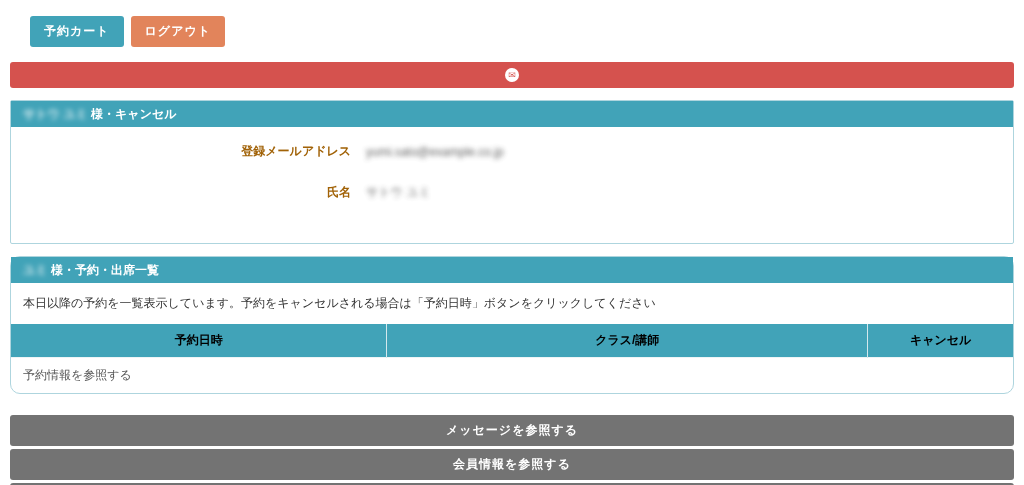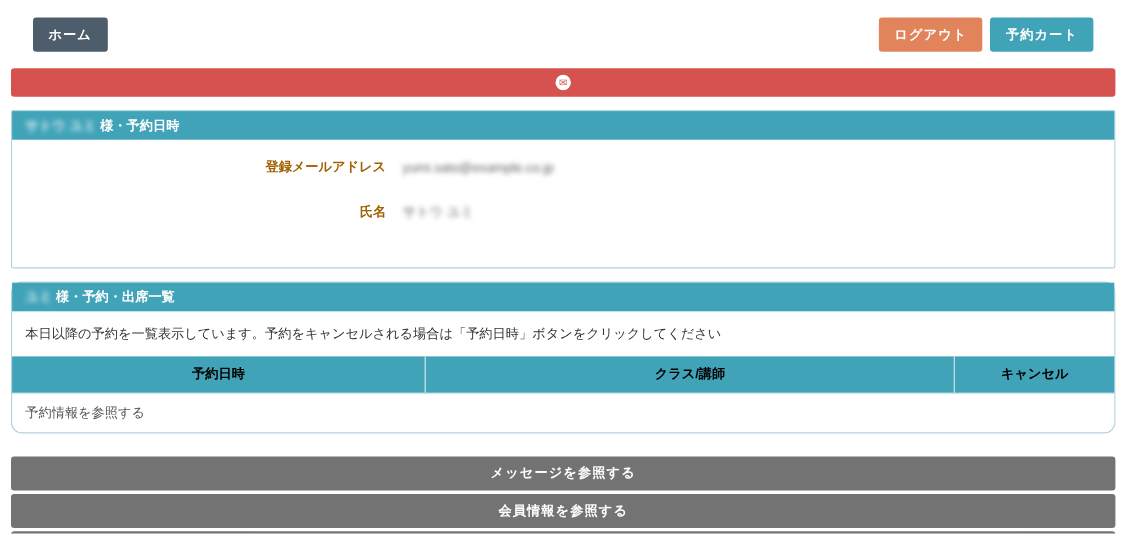--- a/index.html
+++ b/index.html
@@ -71,34 +71,33 @@
     text-align: center; cursor: pointer; font-family: inherit; letter-spacing: 1px;
   }
   .action-green  { background: #737373; }
 </style>
 </head>
 <body>
 
 <div class="page">
 
   <div class="topbar">
-    <button class="btn btn-home">ホーム</button>
     <div class="topbar-right">
+      <button class="btn btn-cart">予約カート</button>
       <button class="btn btn-logout">ログアウト</button>
-      <button class="btn btn-cart">予約カート</button>
     </div>
   </div>
 
   <div class="banner">
     <span class="env-icon">✉</span>
   </div>
 
   <div class="panel">
     <div class="panel-header">
-      <span class="blur">サトウ ユミ</span><span> 様・予約日時</span>
+      <span class="blur">サトウ ユミ</span><span> 様・キャンセル</span>
     </div>
     <div class="panel-body form-area">
       <div class="form-row">
         <div class="form-label">登録メールアドレス</div>
         <div class="form-value blur">yumi.sato@example.co.jp</div>
       </div>
       <div class="form-row">
         <div class="form-label">氏名</div>
         <div class="form-value blur">サトウ ユミ</div>
       </div>

